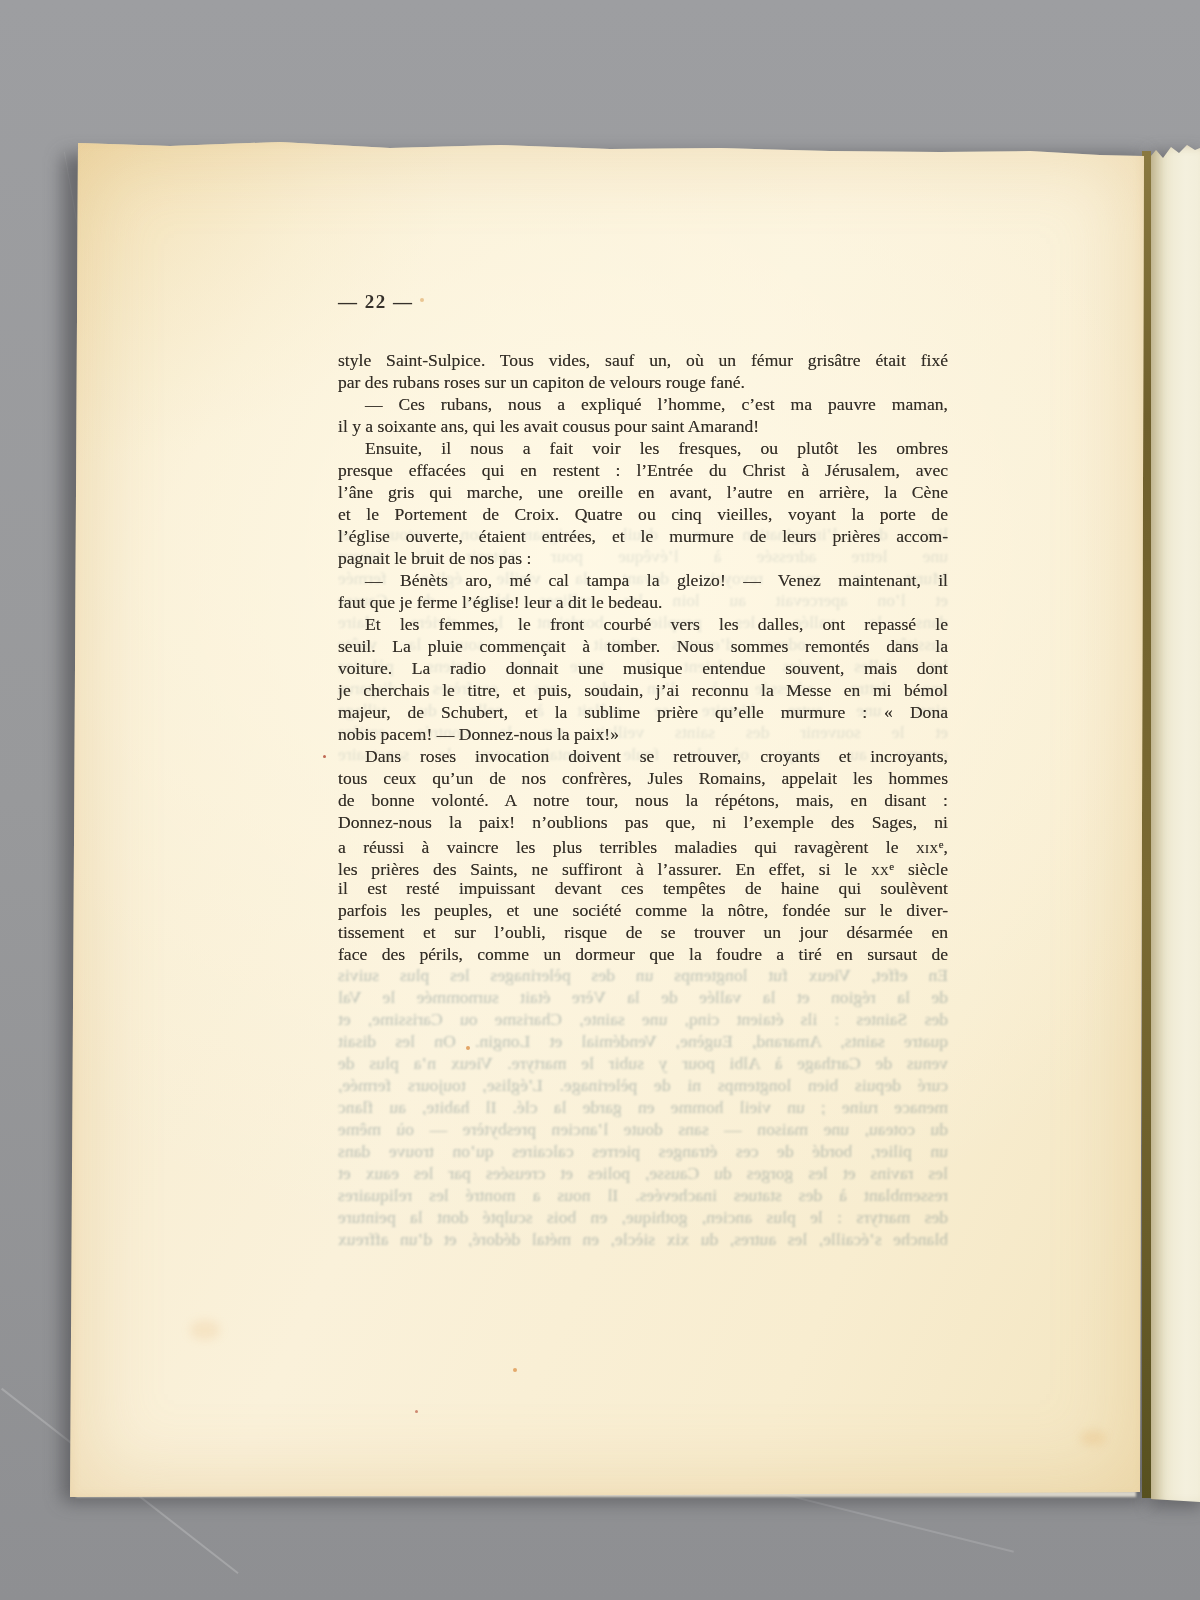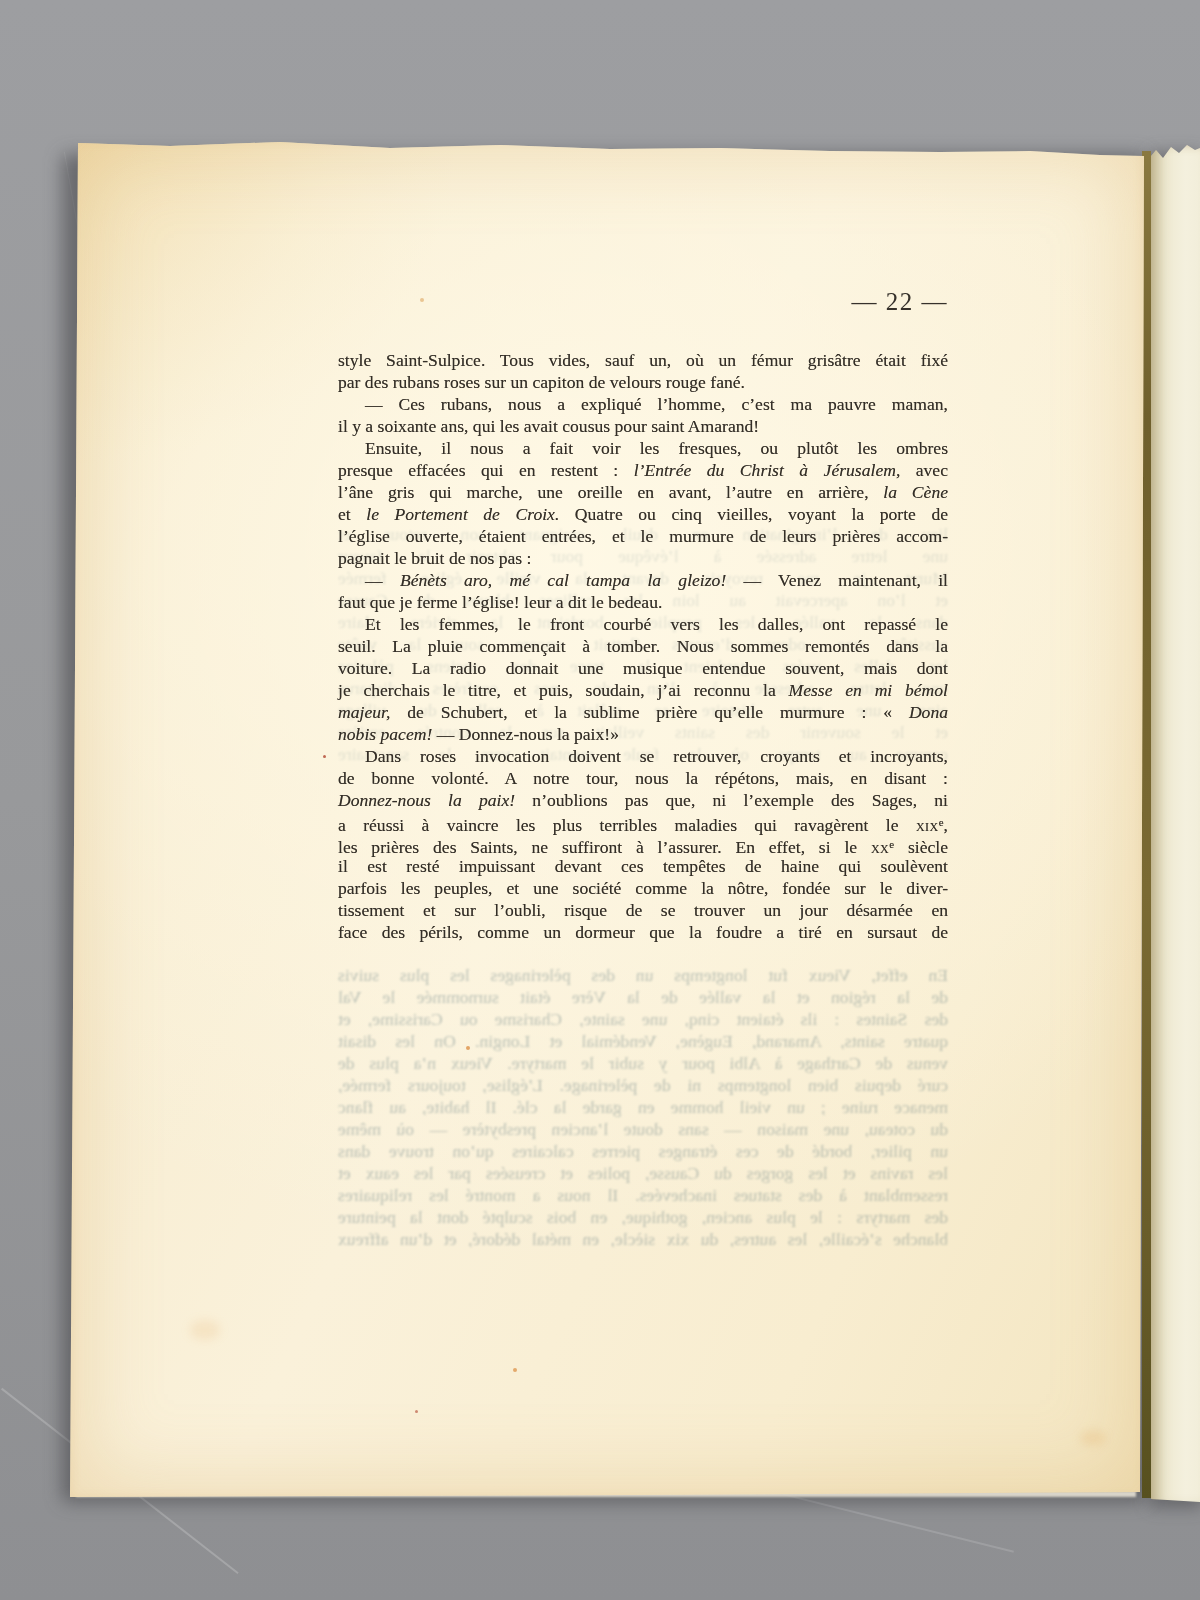--- a/index.html
+++ b/index.html
@@ -45,27 +45,27 @@
     clip-path:polygon(8px 3px,100px 6px,210px 2px,320px 8px,430px 5px,540px 9px,650px 8px,
       760px 11px,870px 12px,960px 11px,1030px 15px,1074px 16px,1070px 1352px,560px 1355px,
       0px 1357px,4px 700px);}
   .page::before{content:"";position:absolute;inset:0;pointer-events:none;
     box-shadow:inset 0 0 70px 20px rgba(213,170,96,.26), inset 0 0 10px 2px rgba(213,170,96,.15);}
 
   .speck{position:absolute;border-radius:50%;filter:blur(.7px);pointer-events:none;}
 
   
   .folio{position:absolute;left:268px;top:150px;width:610px;height:24px;line-height:24px;
-    text-align:right;font-size:25px;letter-spacing:1.5px;color:#36312b;}
+    text-align:left;font-size:19px;letter-spacing:1.5px;color:#36312b;font-weight:bold;}
   .text{position:absolute;left:268px;top:209px;width:610px;color:#332e27;font-size:17.6px;
     text-shadow:0 0 .5px rgba(51,46,39,.55);}
   .line{height:22px;line-height:22px;text-align:justify;text-align-last:justify;}
   .line.last{text-align-last:left;}
   .line.ind{text-indent:27px;}
-  .it{font-style:italic;}
+  .it{}
   .sc{font-variant:small-caps;letter-spacing:.5px;}
   .sup{font-size:11px;vertical-align:5px;}
 
   
   .bleed{position:absolute;left:268px;width:610px;transform:scaleX(-1);
     color:#44646e;filter:blur(1.1px);font-size:17.6px;pointer-events:none;}
   .bleed .line{text-align-last:justify;}
   .bleed-lower{top:824px;opacity:.34;}
   .bleed-upper{top:383px;opacity:.14;}
 </style>
@@ -128,20 +128,21 @@
         <div class="line last"><span>pagnait le bruit de nos pas :</span></div>
         <div class="line ind"><span>— </span><span class="it">Bénèts aro, mé cal tampa la gleizo!</span><span> — Venez maintenant, il</span></div>
         <div class="line last"><span>faut que je ferme l’église! leur a dit le bedeau.</span></div>
         <div class="line ind"><span>Et les femmes, le front courbé vers les dalles, ont repassé le</span></div>
         <div class="line"><span>seuil. La pluie commençait à tomber. Nous sommes remontés dans la</span></div>
         <div class="line"><span>voiture. La radio donnait une musique entendue souvent, mais dont</span></div>
         <div class="line"><span>je cherchais le titre, et puis, soudain, j’ai reconnu la </span><span class="it">Messe en mi bémol</span></div>
         <div class="line"><span class="it">majeur,</span><span> de Schubert, et la sublime prière qu’elle murmure : « </span><span class="it">Dona</span></div>
         <div class="line last"><span class="it">nobis pacem!</span><span> — Donnez-nous la paix!»</span></div>
         <div class="line ind"><span>Dans roses invocation doivent se retrouver, croyants et incroyants,</span></div>
+        <div class="line"><span>tous ceux qu’un de nos confrères, Jules Romains, appelait les hommes</span></div>
         <div class="line"><span>de bonne volonté. A notre tour, nous la répétons, mais, en disant :</span></div>
         <div class="line"><span class="it">Donnez-nous la paix!</span><span> n’oublions pas que, ni l’exemple des Sages, ni</span></div>
         <div class="line"><span>a réussi à vaincre les plus terribles maladies qui ravagèrent le </span><span class="sc">xix</span><span class="sup">e</span><span>,</span></div>
         <div class="line"><span>les prières des Saints, ne suffiront à l’assurer. En effet, si le </span><span class="sc">xx</span><span class="sup">e</span><span> siècle</span></div>
         <div class="line"><span>il est resté impuissant devant ces tempêtes de haine qui soulèvent</span></div>
         <div class="line"><span>parfois les peuples, et une société comme la nôtre, fondée sur le diver-</span></div>
         <div class="line"><span>tissement et sur l’oubli, risque de se trouver un jour désarmée en</span></div>
         <div class="line"><span>face des périls, comme un dormeur que la foudre a tiré en sursaut de</span></div>
       </div>
 

